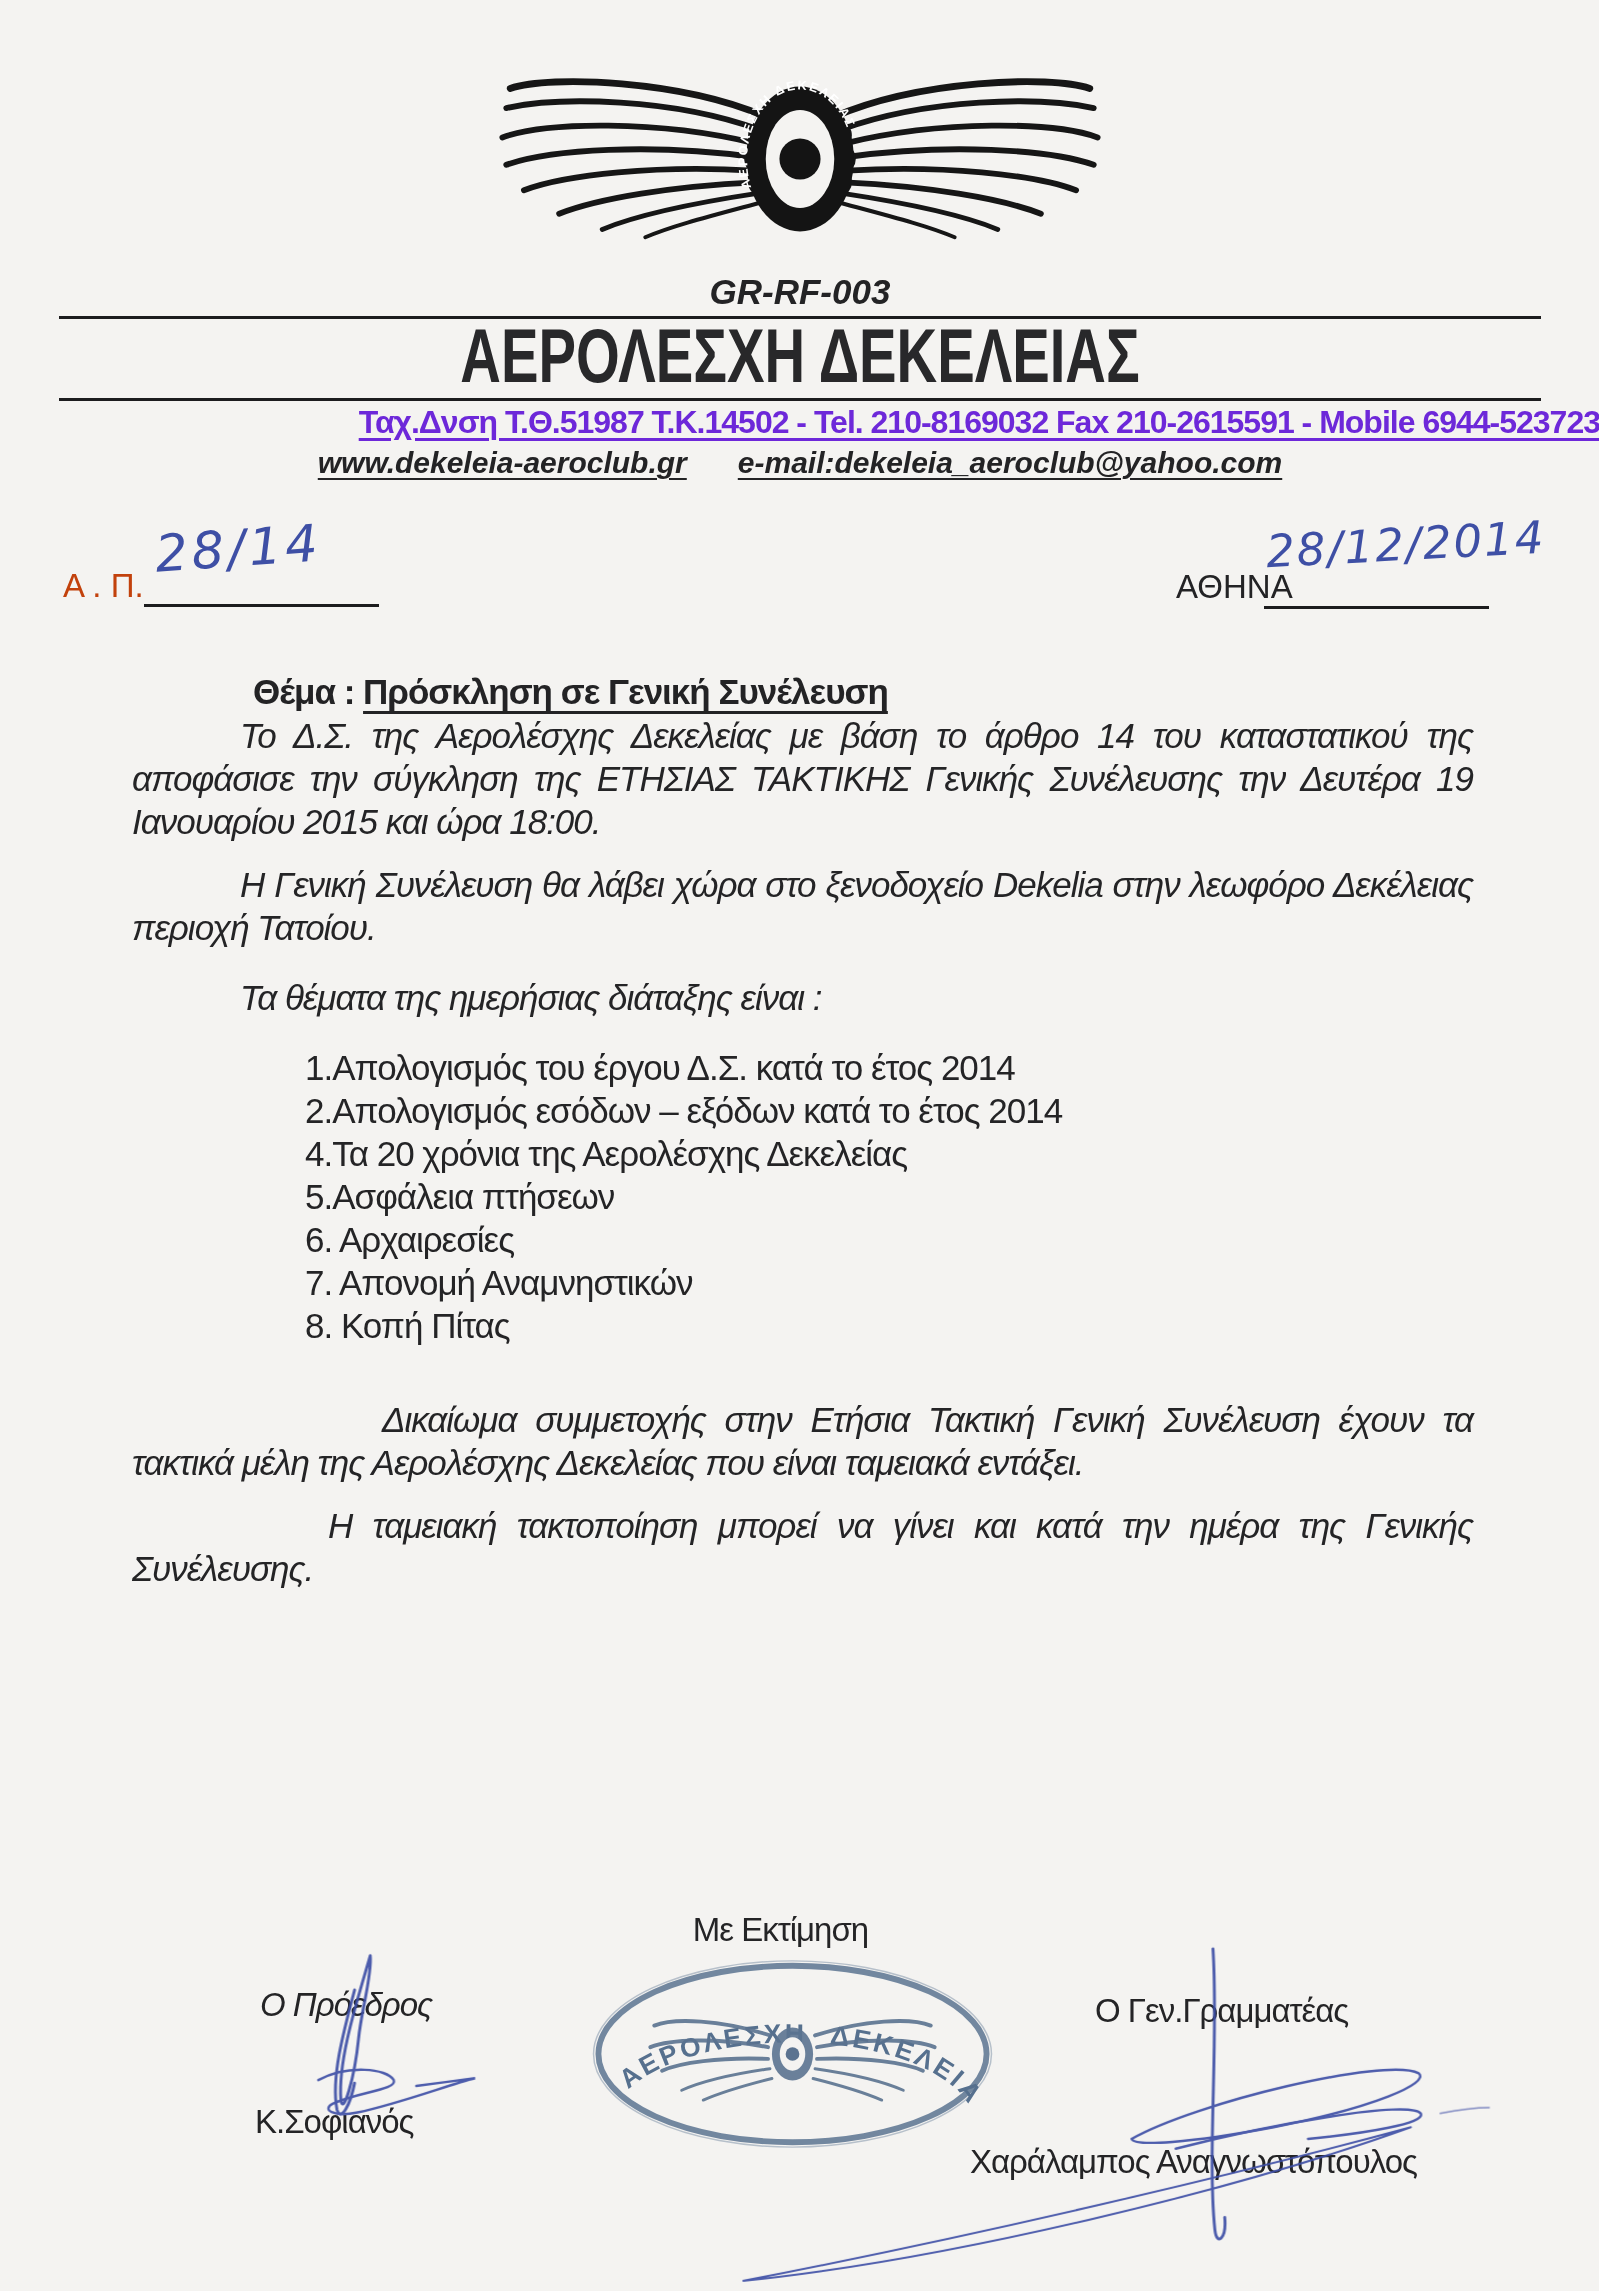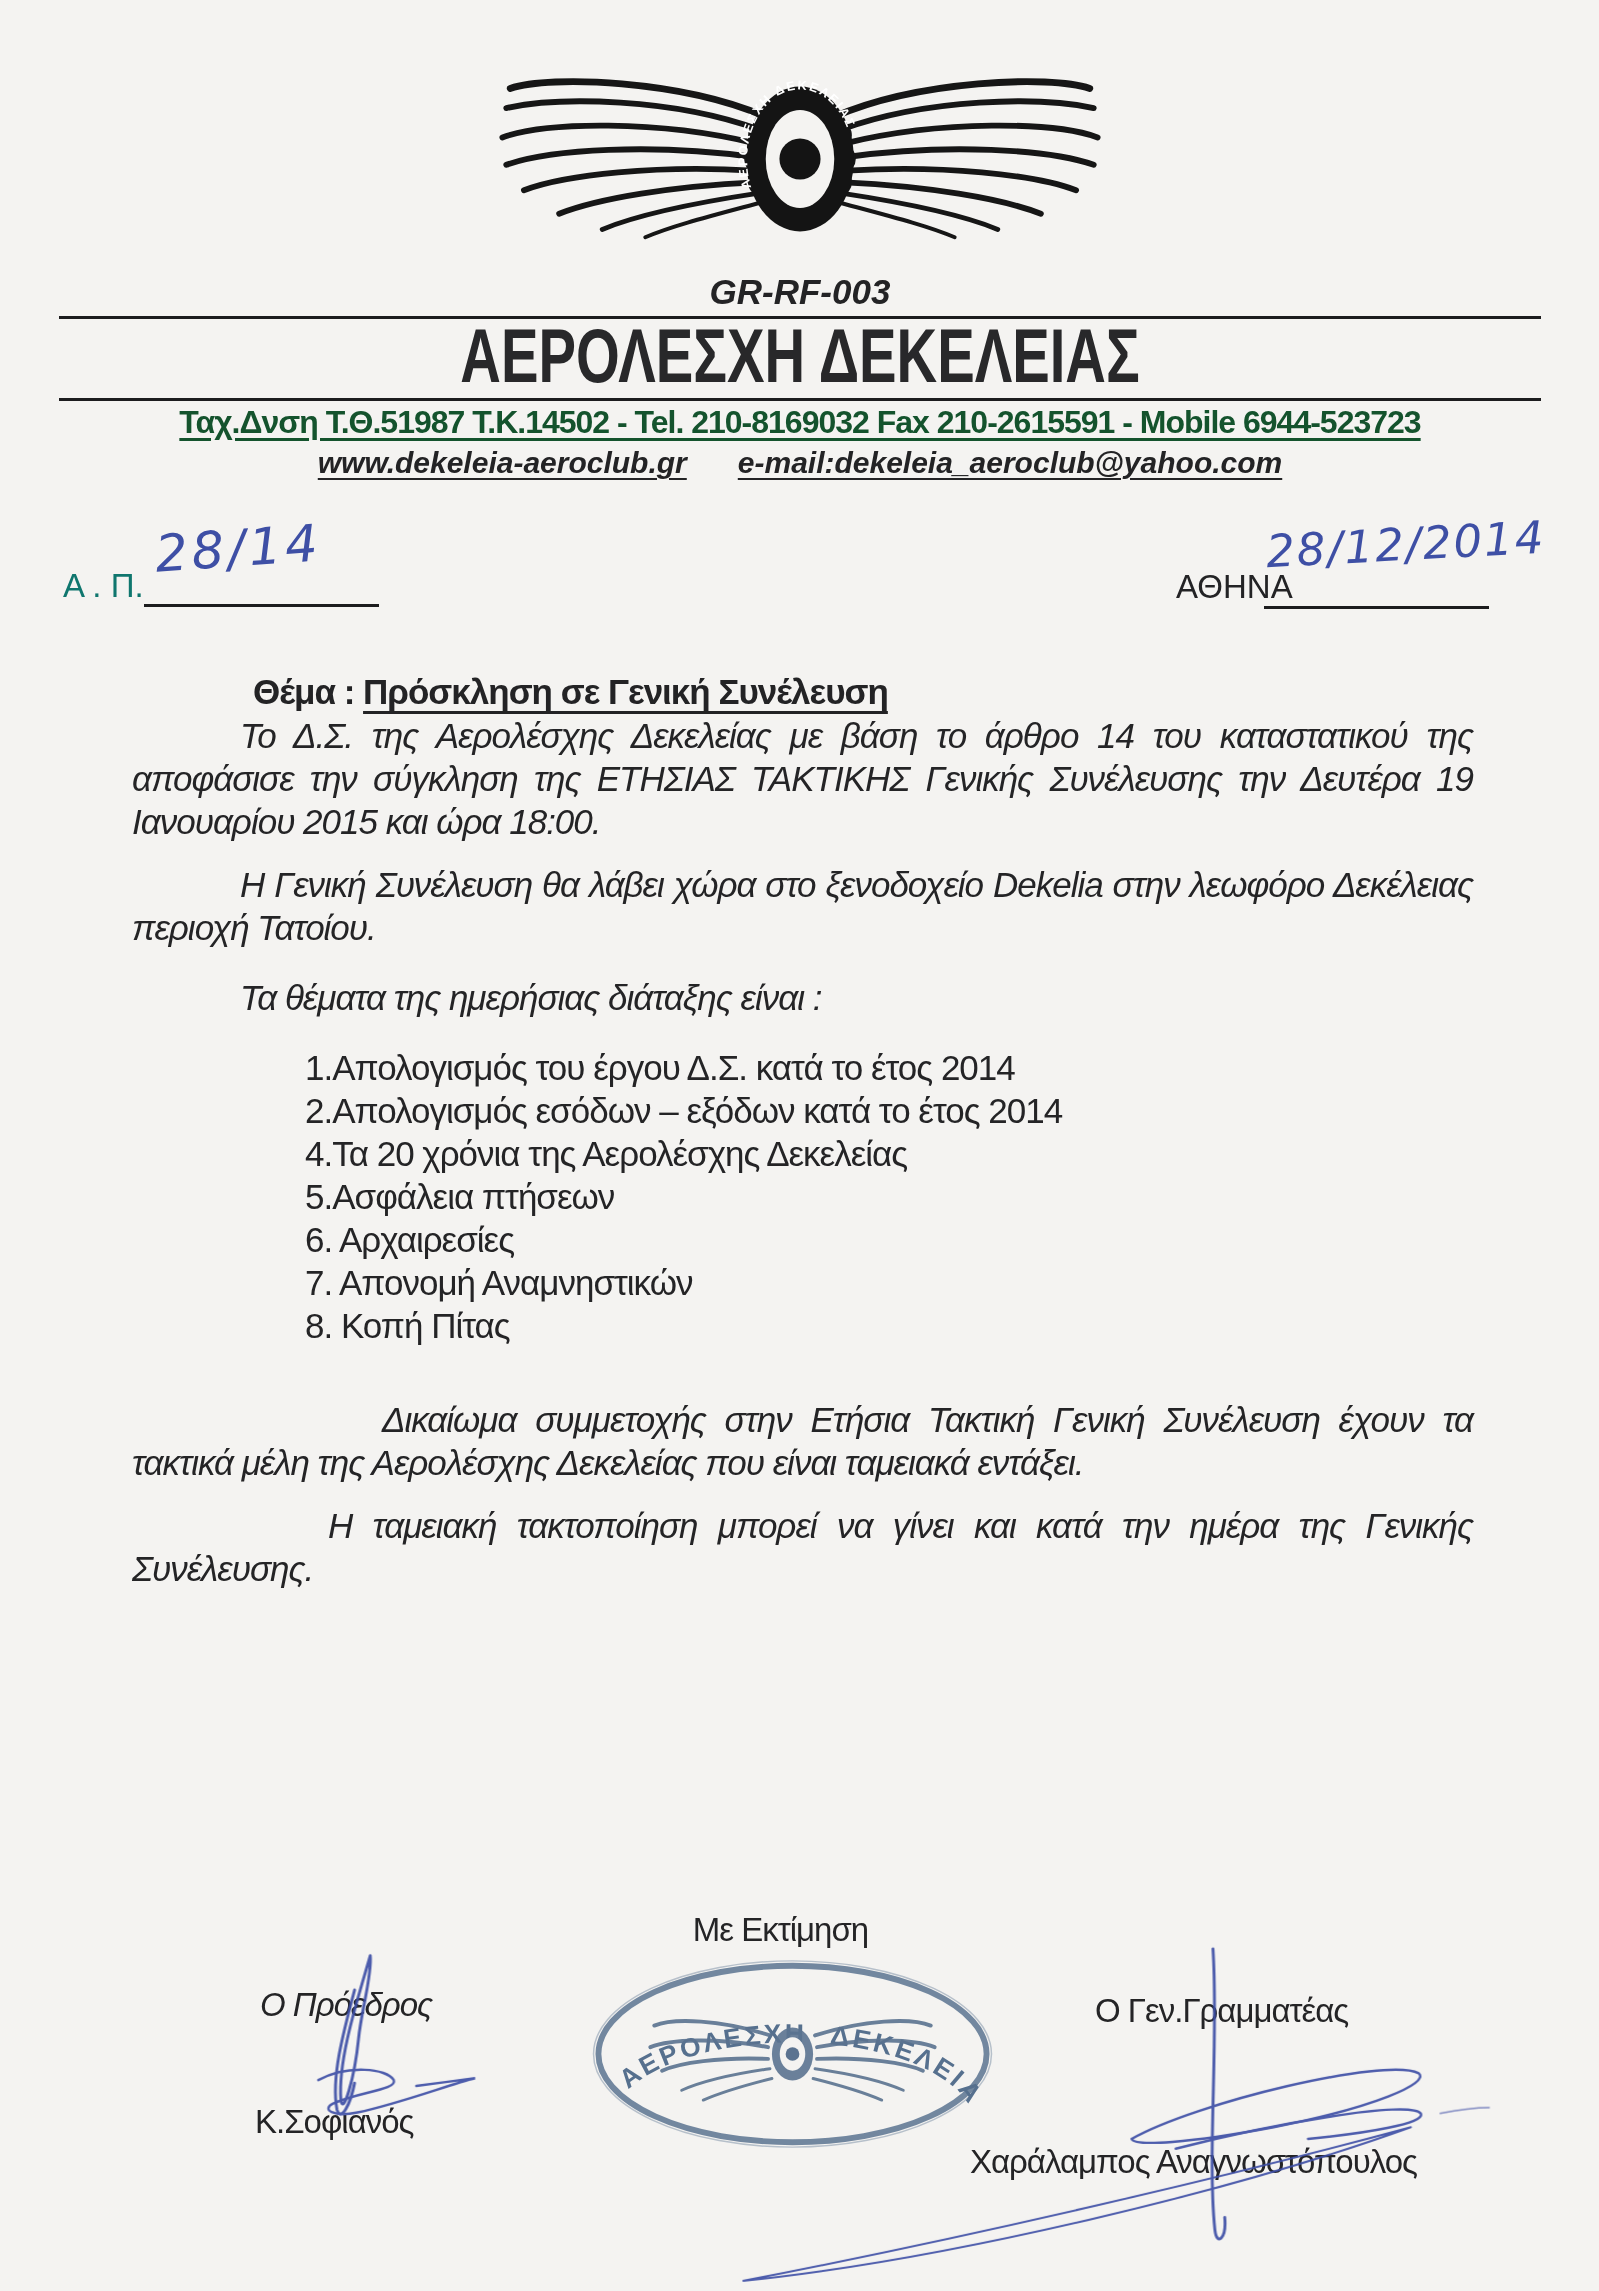--- a/index.html
+++ b/index.html
@@ -21,33 +21,33 @@
   }
   .rule{position:absolute;left:59px;right:59px;height:2.9px;background:#1c1c1e;}
   .rule-1{top:316px;}
   .rule-2{top:398px;}
   .org-title{
     position:absolute;top:312px;left:0;right:0;text-align:center;
     font-size:76px;font-weight:bold;letter-spacing:0px;color:#28282a;
   }
   .org-title span{display:inline-block;transform:scaleX(0.74);transform-origin:center;}
   .contact-line{
-    position:absolute;top:404px;left:0;right:0;text-align:center;
+    position:absolute;top:404px;left:0;right:0;text-align:right;
     font-size:32px;font-weight:bold;letter-spacing:-1px;
     text-decoration:underline;text-underline-offset:4.9px;text-decoration-thickness:2.9px;
-    color:#14532d;
+    color:#6d28d9;
   }
   .links-line{
     position:absolute;top:446px;left:0;right:0;
     display:flex;justify-content:center;gap:51px;
     font-size:30px;font-weight:bold;font-style:italic;color:#232325;
   }
   .links-line span{text-decoration:underline;text-underline-offset:4.9px;text-decoration-thickness:2px;}
   
-  .ap-label{position:absolute;left:63px;top:567px;font-size:33px;color:#0f766e;}
+  .ap-label{position:absolute;left:63px;top:567px;font-size:33px;color:#c2410c;}
   .hand{
     font-family:"DejaVu Sans",sans-serif;font-style:italic;
     color:#3e4fa5;
   }
   .ap-number{position:absolute;left:155px;top:519px;font-size:51px;transform:rotate(-4deg);letter-spacing:3.9px;}
   .ap-underline{position:absolute;left:144px;top:604px;width:235px;height:2.9px;background:#1c1c1e;}
   .city-label{position:absolute;left:1176px;top:568px;font-size:33px;color:#232325;}
   .date-number{position:absolute;left:1266px;top:518px;font-size:45px;transform:rotate(-3deg);letter-spacing:2px;}
   .date-underline{position:absolute;left:1264px;top:606px;width:225px;height:2.9px;background:#1c1c1e;}
   

